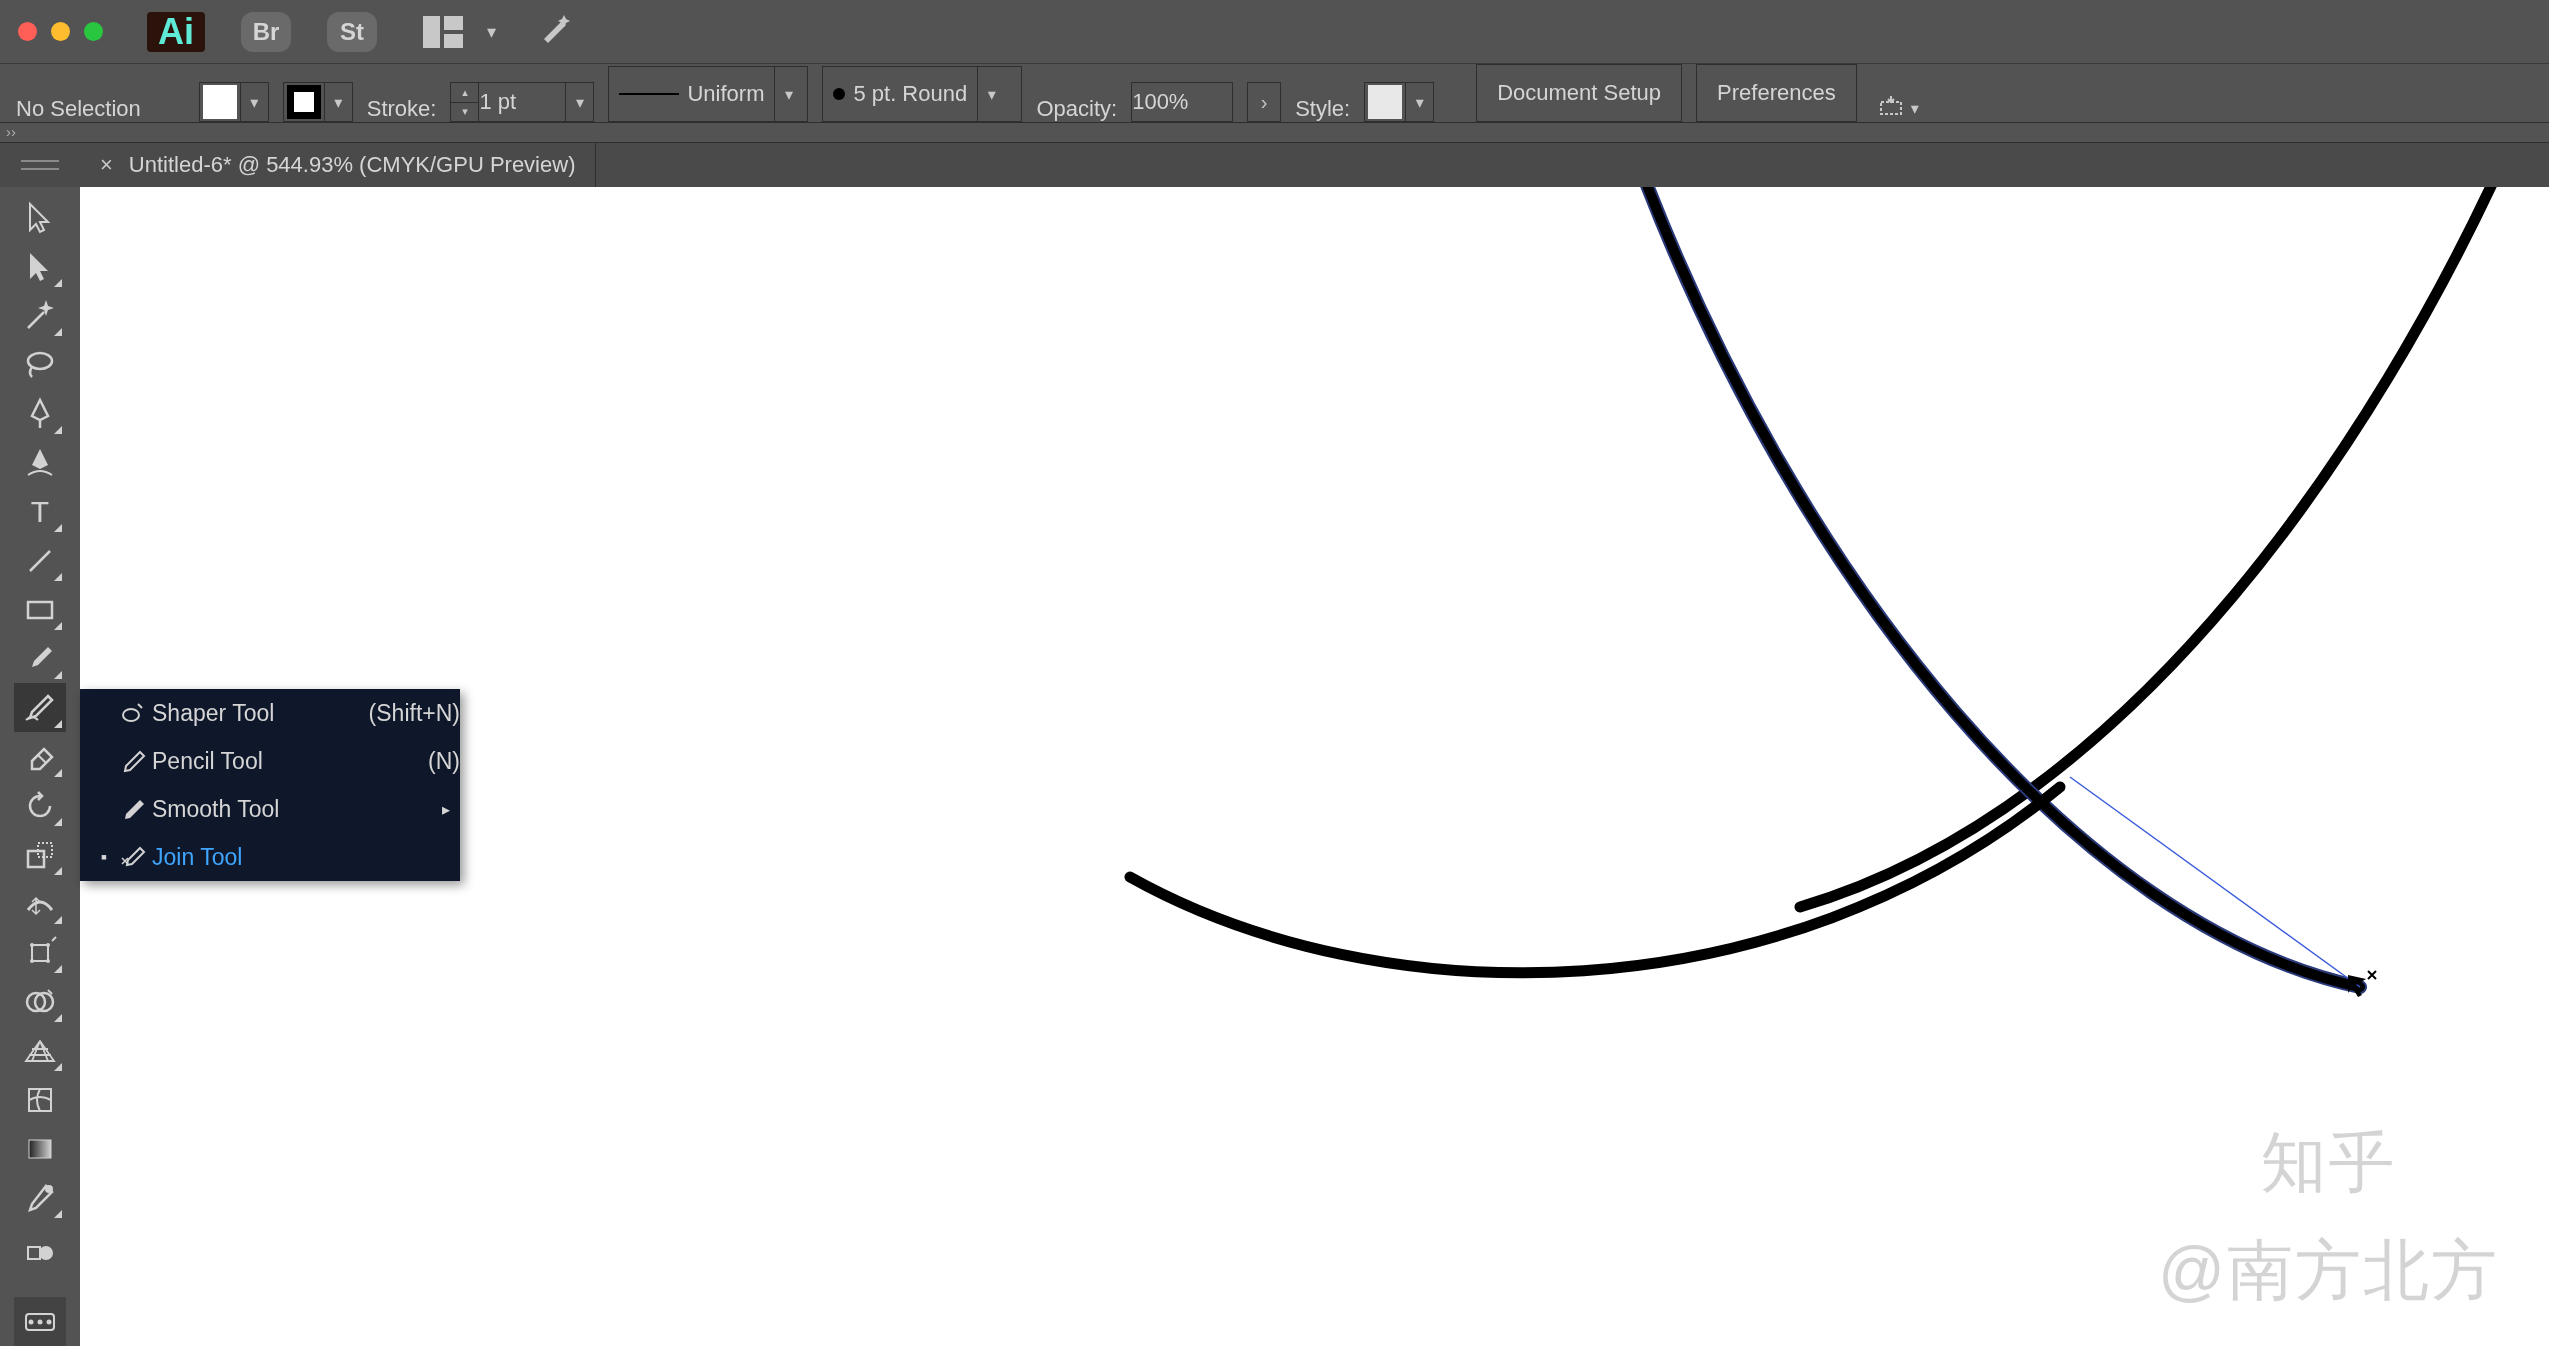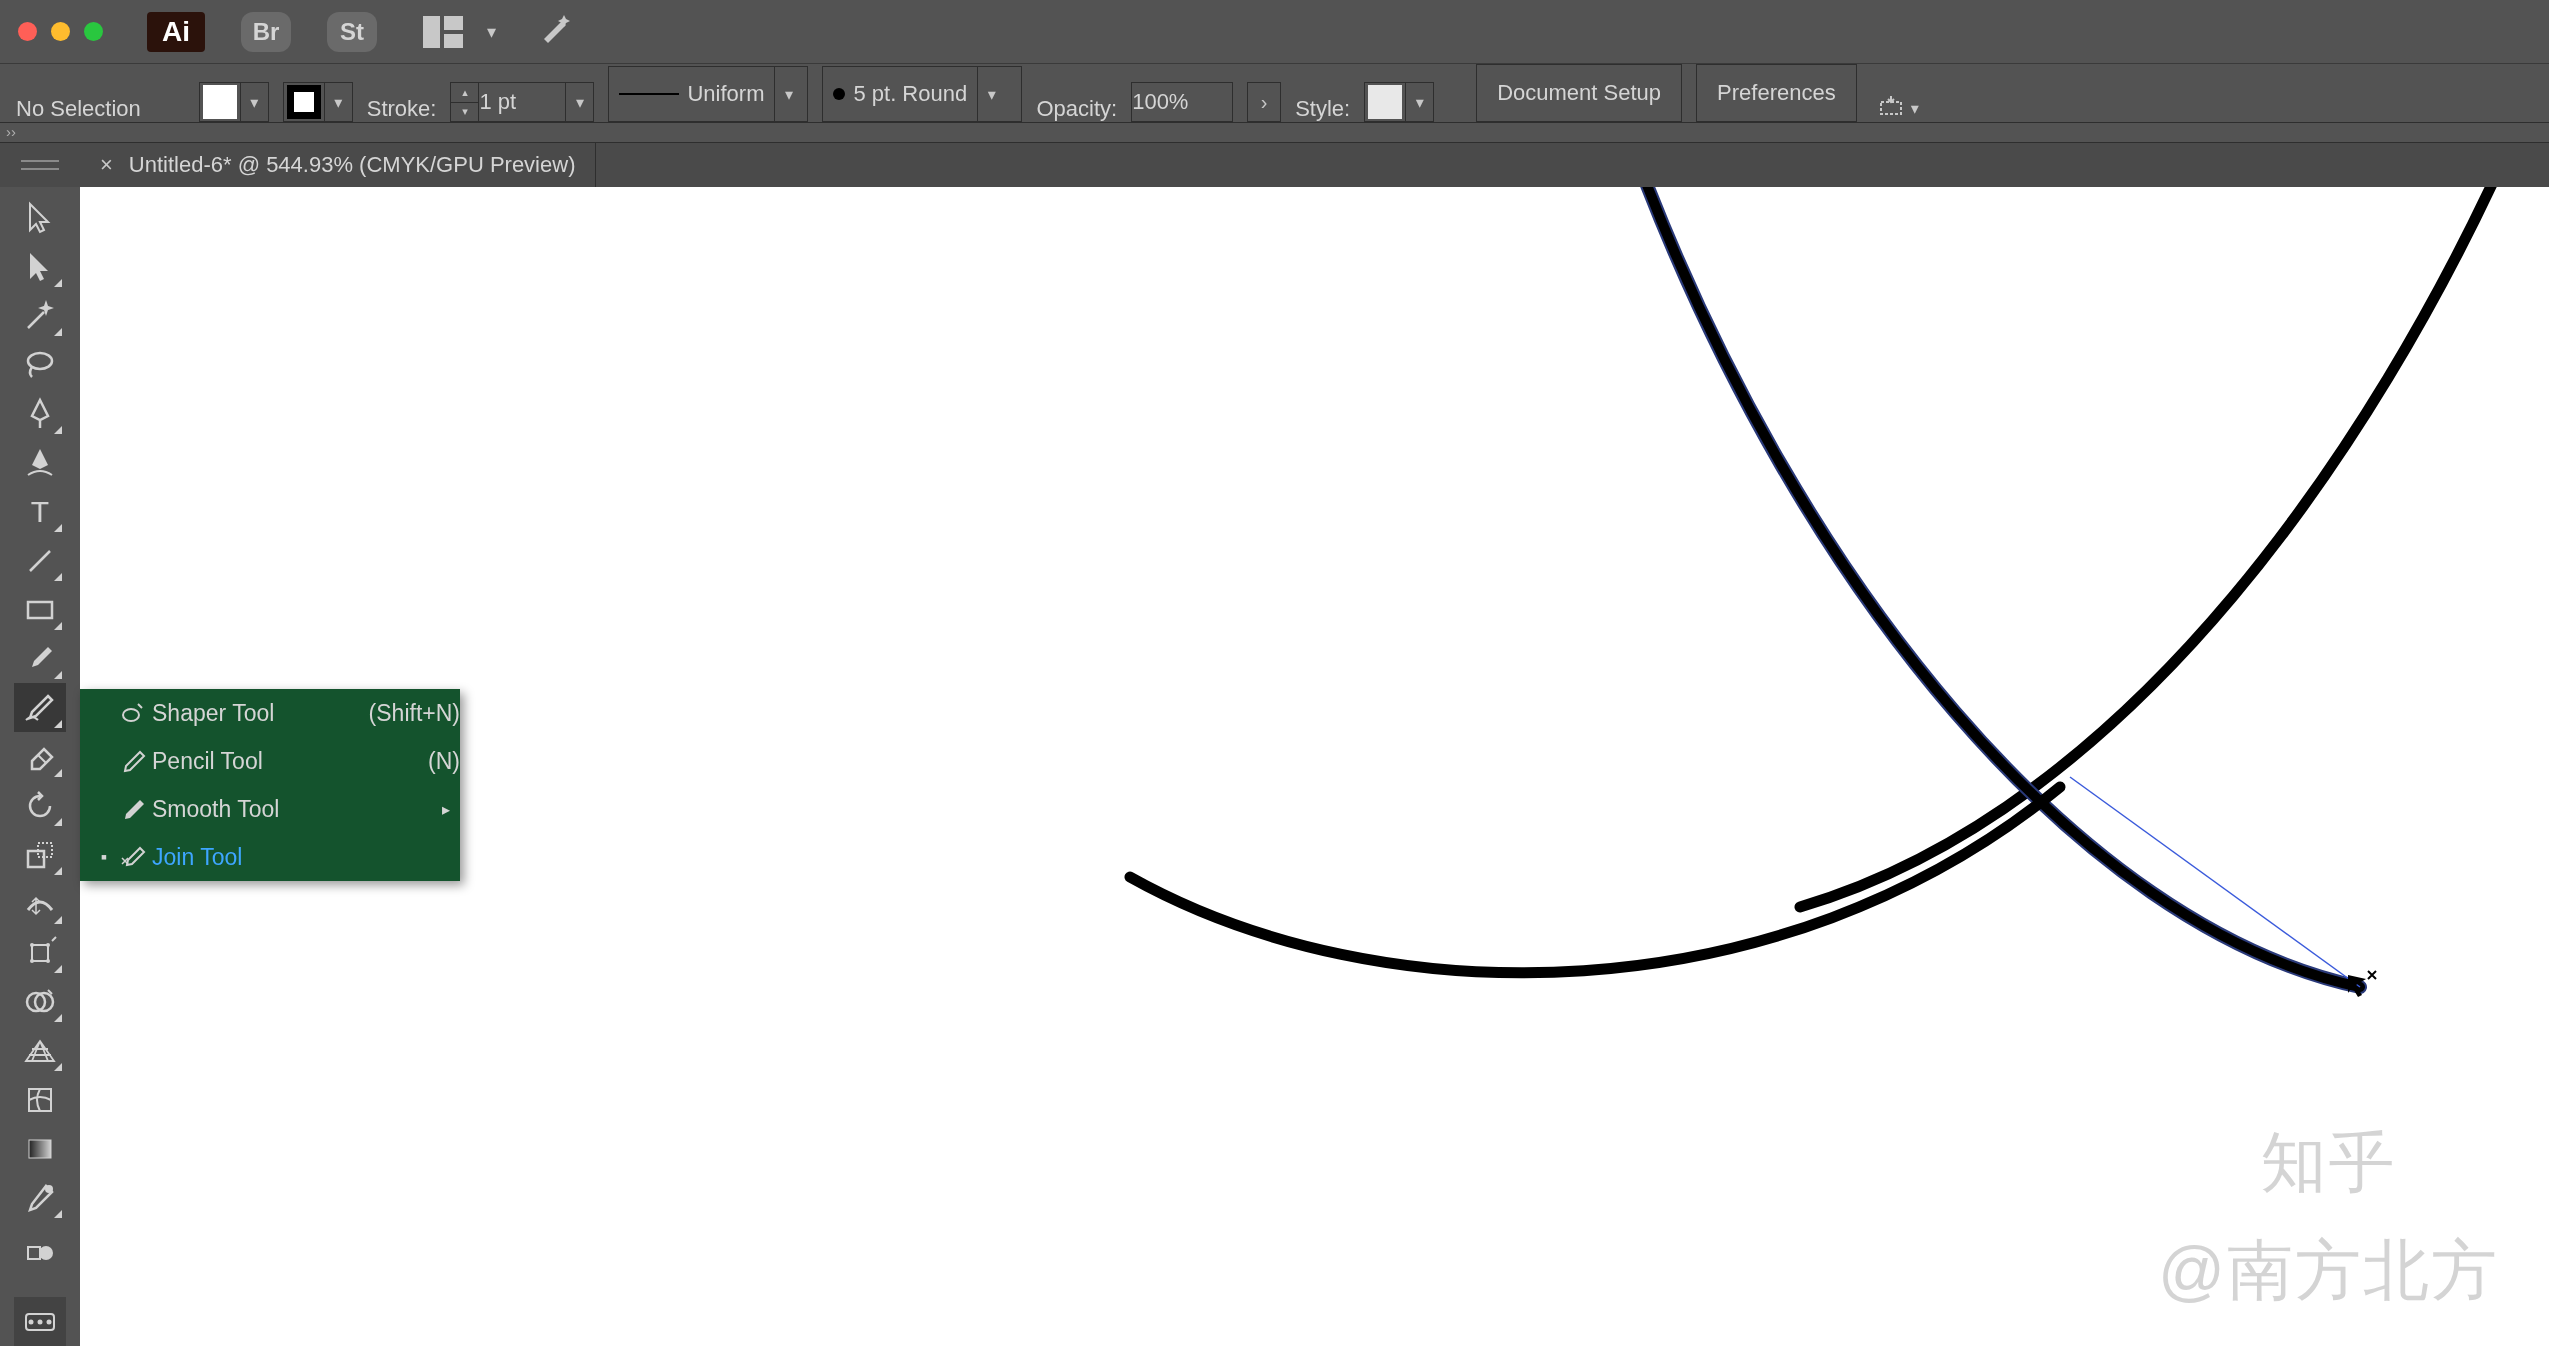--- a/index.html
+++ b/index.html
@@ -2,21 +2,21 @@
 <html><head>
 <meta charset="utf-8">
 <style>
 * { margin:0; padding:0; box-sizing:border-box; font-family:-apple-system,"Helvetica Neue",Arial,sans-serif; user-select:none; }
 body { background:#4a4a4a; width:2549px; height:1346px; overflow:hidden; position:relative; }
 
 
 .titlebar { height:63px; background:#535353; display:flex; align-items:center; padding-left:18px; gap:14px; }
 .traffic-light { width:19px; height:19px; border-radius:50%; }
 .tl-close{background:#ff5f57;} .tl-min{background:#febc2e;} .tl-max{background:#29c73f;}
-.ai-badge { margin-left:30px; width:58px; height:40px; background:#2b120b; color:#ffffff; font-weight:700; font-size:28px; display:flex; align-items:center; justify-content:center; border-radius:4px; }
+.ai-badge { margin-left:30px; width:58px; height:40px; background:#2b120b; color:#5eead4; font-weight:700; font-size:36px; display:flex; align-items:center; justify-content:center; border-radius:4px; }
 .suite-btn { margin-left:22px; width:50px; height:40px; background:#6a6a6a; color:#d5d5d5; display:flex; align-items:center; justify-content:center; font-size:24px; font-weight:600; border-radius:12px; }
 .arrange-btn { margin-left:28px; width:48px; height:40px; display:flex; align-items:center; justify-content:center; }
 .arrange-btn svg{width:40px;height:32px;}
 .caret-down{margin-left:6px;font-size:18px;color:#c8c8c8;}
 .wand-btn{margin-left:28px;color:#c8c8c8;font-size:34px;}
 
 
 .optbar { height:60px; background:#535353; border-top:1px solid #3a3a3a; border-bottom:1px solid #2e2e2e; display:flex; align-items:flex-end; padding:0 16px; gap:14px; font-size:22px; color:#d5d5d5; }
 .opt-label{white-space:nowrap;}
 .opt-box{height:40px;background:#535353;border:1px solid #2e2e2e;display:flex;align-items:center;}
@@ -51,21 +51,21 @@
 .main{display:flex;height:calc(1346px - 63px - 60px - 20px - 44px);}
 .toolcol{width:80px;background:#535353;display:flex;flex-direction:column;align-items:center;padding-top:6px;position:relative;}
 .tool{width:52px;height:49px;display:flex;align-items:center;justify-content:center;color:#d2d2d2;position:relative;}
 .tool.active{background:#383838;}
 .tool svg{width:36px;height:36px;}
 .tool .corner{position:absolute;right:4px;bottom:4px;width:0;height:0;border-left:8px solid transparent;border-bottom:8px solid #d2d2d2;}
 .tool-sep{height:20px;}
 .tool-bottomgap{margin-top:6px;}
 
 
-.flyout{position:absolute;left:80px;top:502px;width:380px;background:#14532d;box-shadow:4px 4px 10px rgba(0,0,0,.4);z-index:20;}
+.flyout{position:absolute;left:80px;top:502px;width:380px;background:#0f172a;box-shadow:4px 4px 10px rgba(0,0,0,.4);z-index:20;}
 .fly-item{height:48px;display:flex;align-items:center;color:#d5d5d5;font-size:23px;padding-left:14px;position:relative;}
 .fly-item .tick{width:20px;text-align:center;color:#d5d5d5;font-size:18px;}
 .fly-item .fi-icon{width:38px;display:flex;align-items:center;justify-content:center;}
 .fly-item .fi-icon svg{width:26px;height:26px;}
 .fly-item .fi-label{flex:1;}
 .fly-item .fi-short{padding-right:0;color:#d5d5d5;}
 .fly-item .fi-sub{position:absolute;right:10px;color:#d5d5d5;font-size:16px;}
 .fly-item.sel .fi-label{color:#3ea6ff;}
 
 

